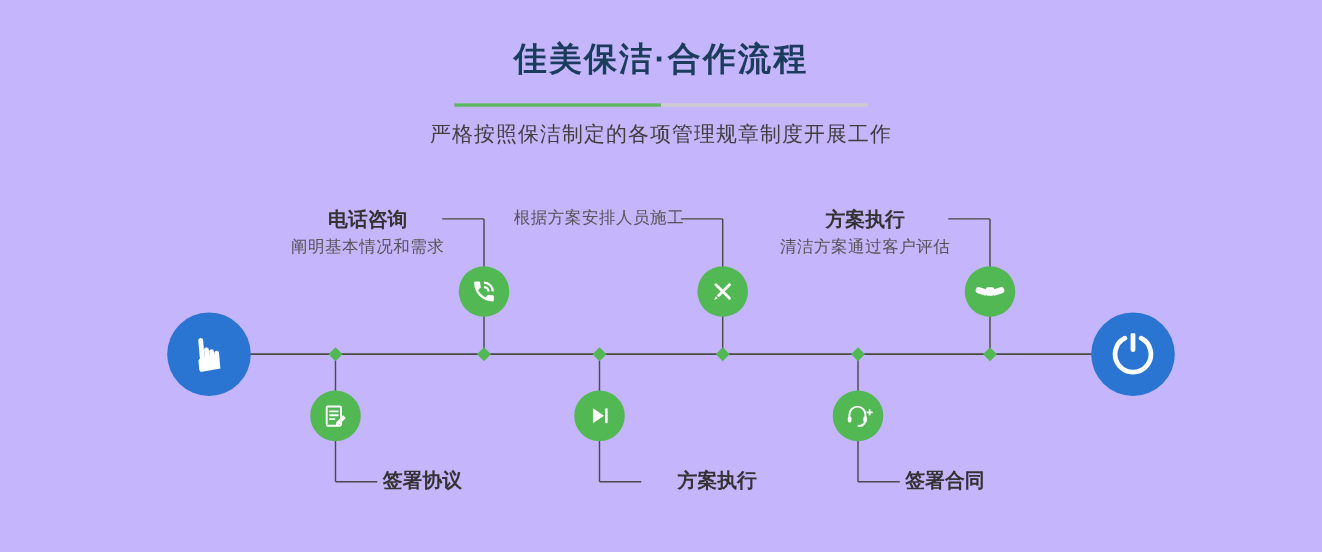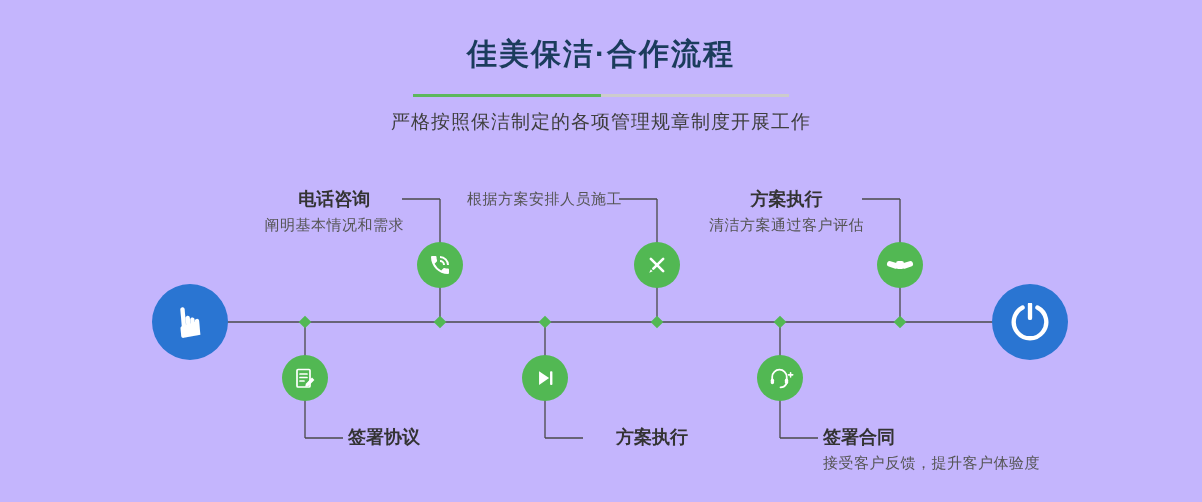--- a/index.html
+++ b/index.html
@@ -164,16 +164,15 @@
   </div>
 
   <div class="step-label bottom-label" style="left:348px; top:424px;">
     <div class="t">签署协议</div>
   </div>
   <div class="step-label bottom-label" style="left:616px; top:424px;text-align:center;">
     <div class="t">方案执行</div>
   </div>
   <div class="step-label bottom-label" style="left:823px; top:424px;">
     <div class="t">签署合同</div>
-    <div class="d">接受客户反馈，提升客户体验度</div>
   </div>
 
 </div>
 
 </body></html>

